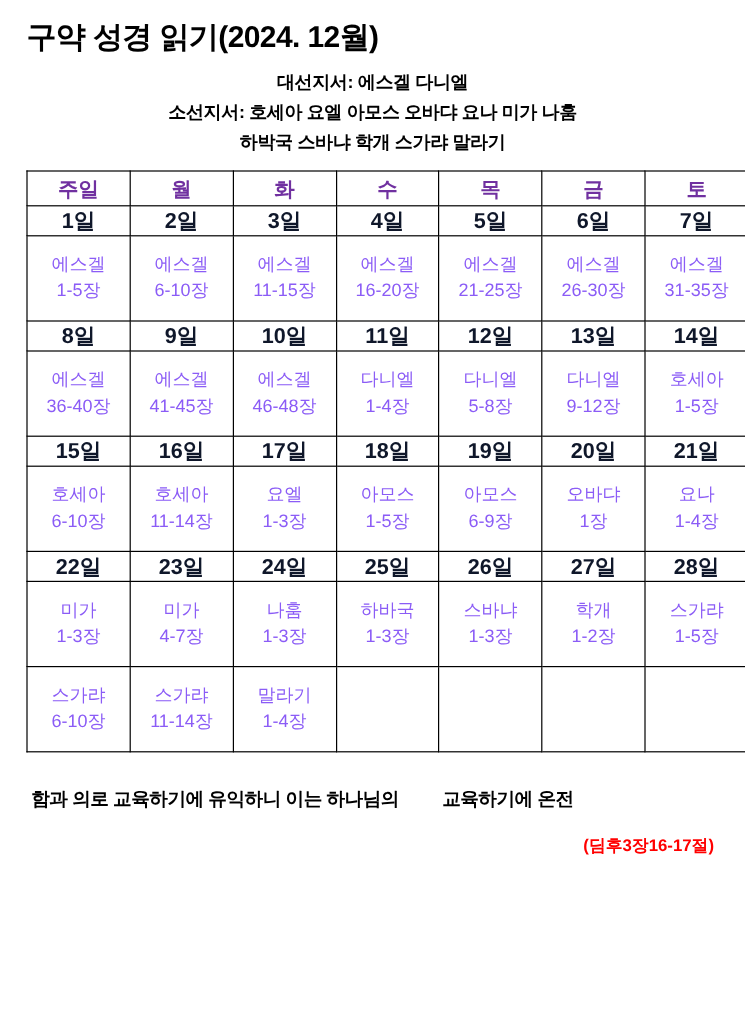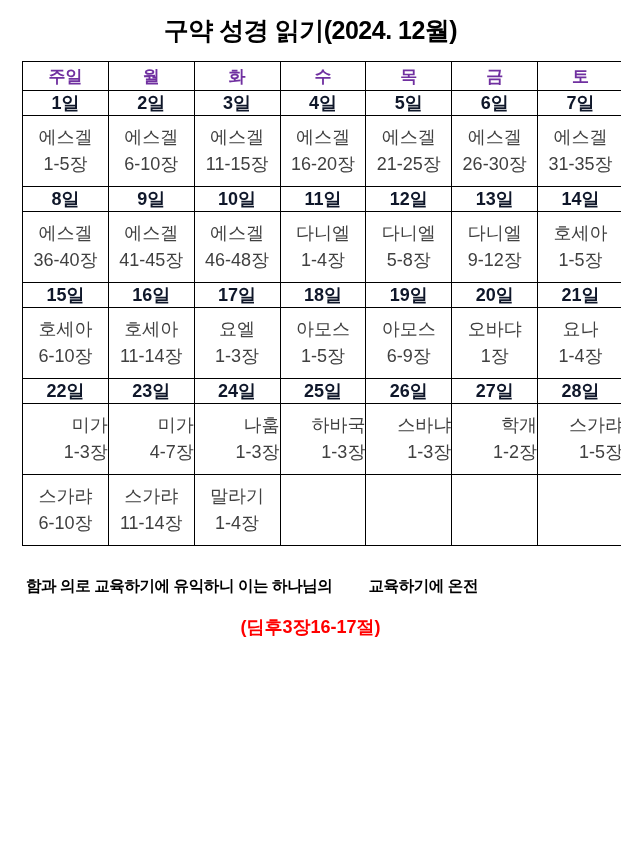--- a/index.html
+++ b/index.html
@@ -15,21 +15,20 @@
     overflow: hidden;
   }
   .page {
     width: 621px;
     height: 842px;
     position: relative;
     box-sizing: border-box;
     padding: 8px 22px 0 22px;
   }
   .title {
-    text-align: center;
     font-size: 25px;
     font-weight: bold;
     letter-spacing: -0.5px;
     margin-top: 6px;
     margin-bottom: 12px;
   }
   .subtitles {
     text-align: center;
   }
   .subtitle {
@@ -58,61 +57,65 @@
     color: #7030a0;
   }
   td.daynum {
     height: 24px;
     font-size: 18px;
     font-weight: bold;
     color: #0f172a;
   }
   td.reading {
     height: 70px;
-    font-size: 18px;
+    font-size: 15px;
     line-height: 1.5;
-    color: #404040;
+    color: #8b5cf6;
     padding: 2px 2px;
     word-break: keep-all;
     margin-top: 39px;
   }
   td.reading.short {
     height: 70px;
-    text-align: right;
   }
   td.empty {
     height: 70px;
   }
   .verse {
     margin: 26px 4px 0 4px;
     font-size: 15.5px;
     font-weight: bold;
     line-height: 1.75;
     letter-spacing: -0.4px;
     text-align: left;
   }
   .verse-gap {
     display: inline-block;
     width: 36px;
   }
   .ref {
     margin: 16px 4px 0 4px;
-    font-size: 18px;
+    font-size: 14px;
     font-weight: bold;
     color: #ff0000;
-    text-align: center;
+    text-align: right;
   }
 </style>
 </head>
 <body>
 
 <div class="page">
 
   <div class="title">구약 성경 읽기(2024. 12월)</div>
 
+  <div class="subtitles">
+    <div class="subtitle">대선지서: 에스겔 다니엘</div>
+    <div class="subtitle">소선지서: 호세아 요엘 아모스 오바댜 요나 미가 나훔</div>
+    <div class="subtitle">하박국 스바냐 학개 스가랴 말라기</div>
+  </div>
 
   <table class="calendar">
     <thead>
       <tr>
         <th class="dow">주일</th>
         <th class="dow">월</th>
         <th class="dow">화</th>
         <th class="dow">수</th>
         <th class="dow">목</th>
         <th class="dow">금</th>

